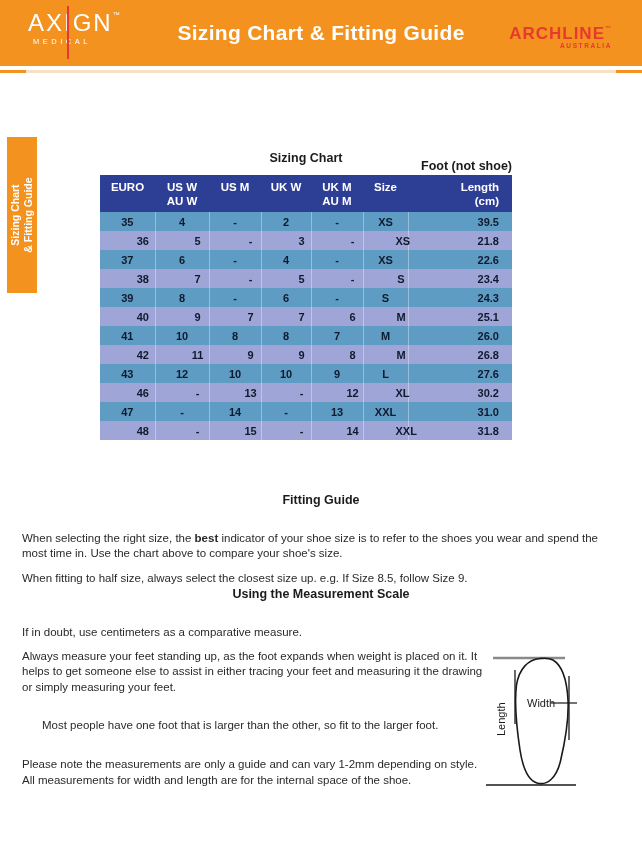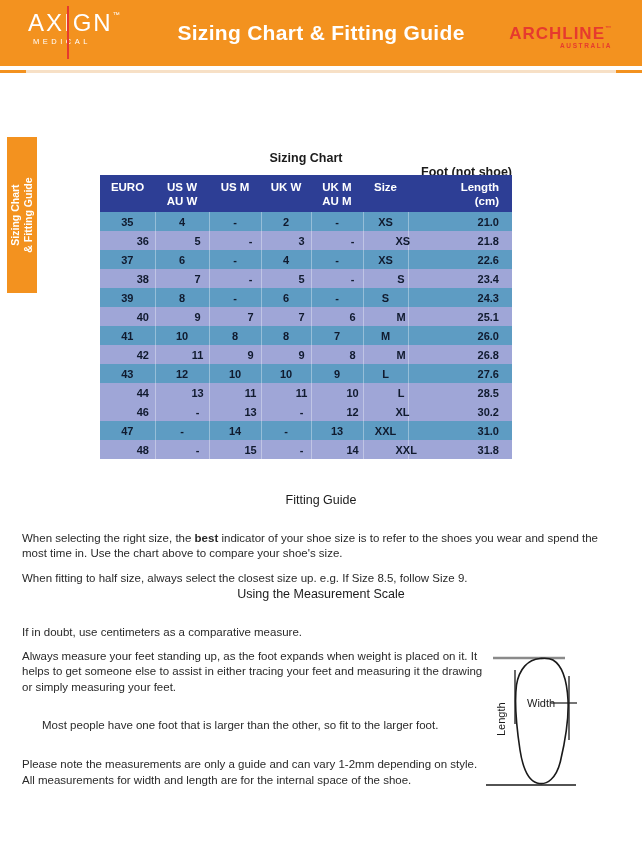--- a/index.html
+++ b/index.html
@@ -33,34 +33,34 @@
   .arch-word sup{font-size:6px;vertical-align:top;}
   .arch-sub{font-size:6.5px;font-weight:700;letter-spacing:1.6px;margin-top:1px;}
   
   .side-tab{position:absolute;left:7px;top:137px;width:30px;height:156px;background:var(--orange);}
   .side-tab-inner{position:absolute;left:50%;top:50%;width:156px;height:30px;
     transform:translate(-50%,-50%) rotate(-90deg);display:flex;flex-direction:column;
     justify-content:center;text-align:center;color:#fff;font-weight:700;font-size:10.5px;line-height:13px;}
   
   .chart-title{position:absolute;left:100px;top:151px;width:412px;text-align:center;
     font-size:12.5px;font-weight:700;color:#1b1b1b;}
-  .foot-note{position:absolute;left:100px;top:165px;width:412px;text-align:right;
+  .foot-note{position:absolute;left:100px;top:159px;width:412px;text-align:right;
     font-size:12.5px;font-weight:700;color:#1b1b1b;}
   table.size-table{position:absolute;left:100px;top:175px;width:412px;border-collapse:collapse;table-layout:fixed;}
   .size-table th{background:var(--navy);color:#fff;font-size:11.5px;font-weight:700;
     height:37px;vertical-align:top;padding-top:5px;text-align:center;line-height:14px;margin-top:28px;}
   .size-table th.col-length,.size-table td.col-length{text-align:right;padding-right:13px;}
   .size-table td{height:19px;font-size:11px;font-weight:700;color:#101a2e;text-align:center;
     border-left:1px solid rgba(255,255,255,0.35);}
   .size-table td:first-child{border-left:none;}
   .size-table tr.dark td{background:var(--row-dark);}
   .size-table tr.light td{background:var(--row-light);padding-left:32px;}
   
   .sec-heading{position:absolute;left:0;width:642px;text-align:center;
-    font-size:12.5px;font-weight:400;color:#1b1b1b;}
+    font-size:12.5px;font-weight:700;color:#1b1b1b;}
   .para{position:absolute;left:22px;font-size:11.5px;line-height:15.5px;color:var(--ink);}
   #fitting-heading{top:493px;}
   #fit-p1{top:519px;width:600px;}
   #fit-p2{top:559px;width:600px;}
   #measure-heading{top:587px;}
   #meas-p1{top:613px;width:540px;}
   #meas-p2{top:637px;width:462px;}
   #meas-p3{top:706px;width:520px;padding-left:20px;}
   #meas-p4{top:761px;width:520px;}
   #meas-p5{top:745px;width:548px;}
@@ -133,21 +133,21 @@
       </tr>
     </thead>
   <tbody id="size-body">
       <tr class="dark">
         <td>35</td>
         <td>4</td>
         <td>-</td>
         <td>2</td>
         <td>-</td>
         <td>XS</td>
-        <td class="col-length">21.0</td>
+        <td class="col-length">39.5</td>
       </tr>
       <tr class="light">
         <td>36</td>
         <td>5</td>
         <td>-</td>
         <td>3</td>
         <td>-</td>
         <td>XS</td>
         <td class="col-length">21.8</td>
       </tr>
@@ -206,29 +206,20 @@
         <td class="col-length">26.8</td>
       </tr>
       <tr class="dark">
         <td>43</td>
         <td>12</td>
         <td>10</td>
         <td>10</td>
         <td>9</td>
         <td>L</td>
         <td class="col-length">27.6</td>
-      </tr>
-      <tr class="light">
-        <td>44</td>
-        <td>13</td>
-        <td>11</td>
-        <td>11</td>
-        <td>10</td>
-        <td>L</td>
-        <td class="col-length">28.5</td>
       </tr>
       <tr class="light">
         <td>46</td>
         <td>-</td>
         <td>13</td>
         <td>-</td>
         <td>12</td>
         <td>XL</td>
         <td class="col-length">30.2</td>
       </tr>

